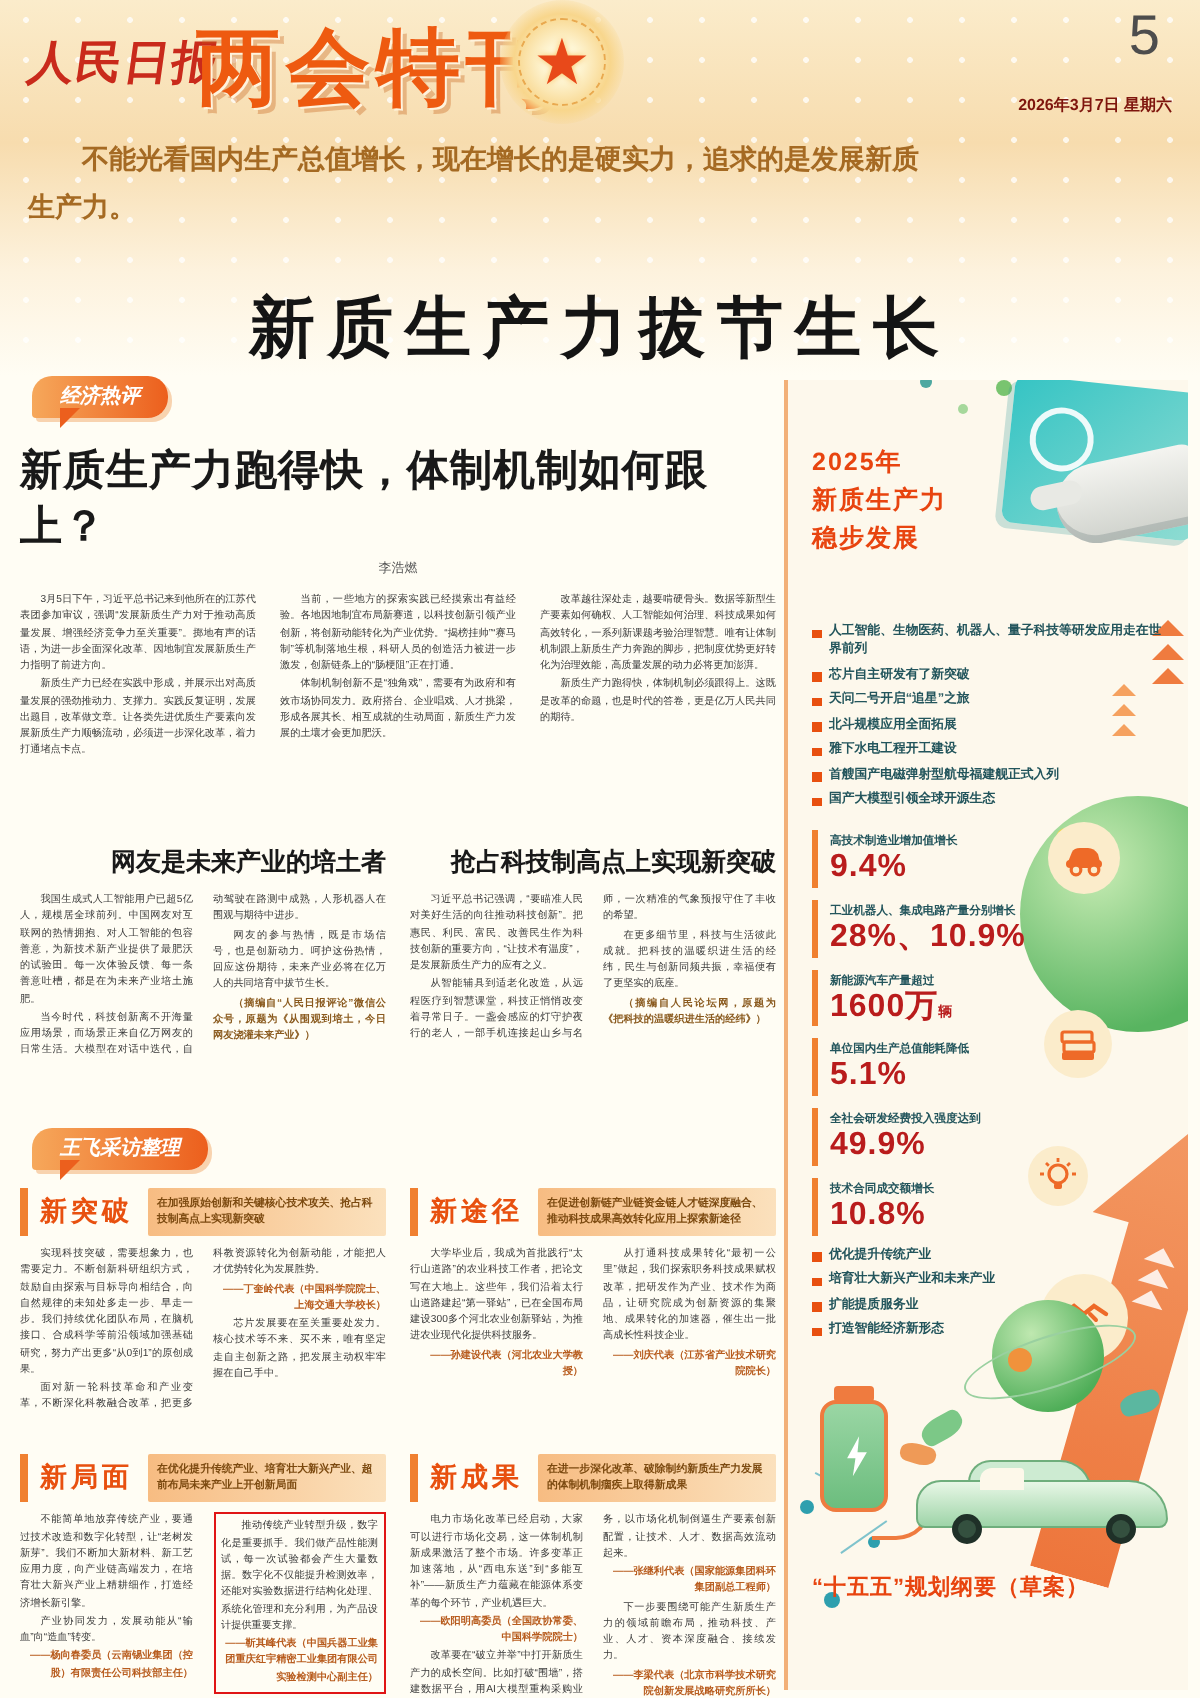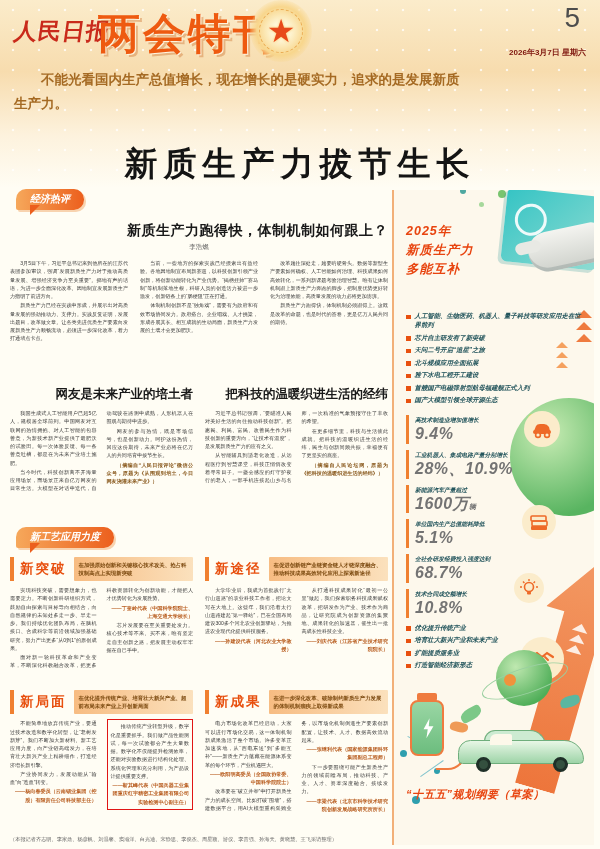--- a/index.html
+++ b/index.html
@@ -33,21 +33,21 @@
   .headline { position:absolute; top:142px; left:0; width:600px; text-align:center;
     font-size:33px; font-weight:900; color:#141414; letter-spacing:6px; }
 
   
   .leftcol { position:absolute; left:10px; top:188px; width:378px; }
   .badge { display:inline-block; position:relative; background:linear-gradient(90deg,#f6a85b,#ec5f1d);
     color:#fff; font-size:10px; font-weight:bold; font-style:italic; padding:3px 14px 4px;
     border-radius:10px 10px 10px 2px; box-shadow:2px 2px 0 rgba(240,160,90,.45); margin-left:6px;}
   .badge::after { content:""; position:absolute; left:14px; bottom:-5px; border:5px solid transparent;
     border-top-color:#ec5f1d; border-left-color:#ec5f1d; }
-  .art-title { text-align:right; font-size:14px; font-weight:900; color:#191919; margin:12px 0 3px; letter-spacing:.5px;}
+  .art-title { text-align:left; font-size:21px; font-weight:900; color:#191919; margin:12px 0 3px; letter-spacing:.5px;}
   .byline { text-align:center; font-size:6.5px; color:#555; margin-bottom:7px; }
   .cols { text-align:justify; color:#3a3a3a; }
   .cols p { font-size:5.1px; line-height:1.62; text-indent:2em; margin-bottom:1px;}
   .cols p.q { color:#b85c1e; font-weight:bold; text-indent:0; text-align:right; }
   .cols p.src { color:#8a5a1e; font-weight:bold; }
   .c3 { column-count:3; column-gap:12px; min-height:118px;}
   .c2 { column-count:2; column-gap:10px; }
   .subrow { display:flex; gap:12px; margin-top:9px; }
   .half { flex:1; }
   .half h3 { text-align:right; font-size:12.5px; font-weight:900; color:#191919; margin-bottom:6px;}
@@ -60,32 +60,32 @@
   .blk-sub { flex:1; background:linear-gradient(90deg,#f7bc82,#fbe1bd); color:#7c4a10; font-size:5.4px;
     font-weight:bold; line-height:1.5; padding:4px 5px; align-self:center; border-radius:1px;}
   .blk .c2 { min-height:96px; }
   .blk.tall .c2 { min-height:112px; }
   .red-box { border:1.6px solid #e01515; padding:2px 3px; margin:2px 0; break-inside:avoid; }
   .reporter { font-size:5.2px; color:#6a6a6a; margin-top:5px; }
 
   
   .sidebar { position:absolute; left:392px; top:190px; width:202px; height:655px;
     background:#fdf8ec; border-left:2px solid #f2b078; overflow:hidden; }
-  .sb-inner { position:relative; height:100%; padding:10px 8px 6px 12px;font-style:italic; }
+  .sb-inner { position:relative; height:100%; padding:10px 8px 6px 12px; }
   .sb-title { position:relative; z-index:2; margin-top:22px; width:100px;
     font-size:12.5px; font-weight:900; color:#e8440f; line-height:1.5; letter-spacing:1px;}
   .sb-h2 { position:relative; z-index:2; font-size:11px; font-weight:900; color:#e8440f; line-height:1.55; letter-spacing:.5px; margin:10px 0 5px;}
   .blts { list-style:none; position:relative; z-index:2; }
   .blt { display:flex; margin:3.5px 0; }
   .sq { flex:0 0 4.5px; width:4.5px; height:4.5px; background:#e8500f; margin:2.5px 4px 0 0; }
   .blt-t { font-size:6.4px; font-weight:bold; color:#23555c; line-height:1.4; }
   .stats { position:relative; z-index:2; margin-top:10px; }
   .stat { border-left:3px solid #f08030; padding:1px 0 1px 6px; margin:6px 0; }
   .stat-l { font-size:5.8px; font-weight:bold; color:#23555c; margin-bottom:1px;}
-  .stat-v { font-size:16px; font-weight:bold; color:#737373; line-height:1.05; letter-spacing:.5px;}
+  .stat-v { font-size:16px; font-weight:bold; color:#b91c1c; line-height:1.05; letter-spacing:.5px;}
   .stat-v .unit { font-size:7px; }
 
   
   .deco { position:absolute; z-index:1; }
   .robot-panel { top:2px; right:-6px; width:96px; height:74px; border-radius:6px; transform:rotate(6deg);
     background:linear-gradient(135deg,#35c4c4,#8fdcd2); box-shadow:-3px 3px 0 rgba(53,150,150,.25);}
   .robot-panel::before { content:""; position:absolute; left:10px; top:14px; width:26px; height:26px;
     border-radius:50%; border:3px solid #fff; opacity:.9;}
   .robot-hand { top:38px; right:-8px; width:74px; height:40px; background:linear-gradient(180deg,#f4f4f0,#cfd2cc);
     border-radius:20px 8px 8px 20px; transform:rotate(-12deg); box-shadow:inset 0 -4px 0 rgba(90,110,110,.25);}
@@ -187,31 +187,31 @@
       <div class="half">
         <h3>网友是未来产业的培土者</h3>
         <div class="cols c2">
             <p>我国生成式人工智能用户已超5亿人，规模居全球前列。中国网友对互联网的热情拥抱、对人工智能的包容善意，为新技术新产业提供了最肥沃的试验田。每一次体验反馈、每一条善意吐槽，都是在为未来产业培土施肥。</p>
             <p>当今时代，科技创新离不开海量应用场景，而场景正来自亿万网友的日常生活。大模型在对话中迭代，自动驾驶在路测中成熟，人形机器人在围观与期待中进步。</p>
             <p>网友的参与热情，既是市场信号，也是创新动力。呵护这份热情，回应这份期待，未来产业必将在亿万人的共同培育中拔节生长。</p>
             <p class="src">（摘编自“人民日报评论”微信公众号，原题为《从围观到培土，今日网友浇灌未来产业》）</p>
           </div>
       </div>
       <div class="half">
-        <h3>把科技的温暖织进生活的经纬</h3>
+        <h3>抢占科技制高点上实现新突破</h3>
         <div class="cols c2">
             <p>习近平总书记强调，“要瞄准人民对美好生活的向往推动科技创新”。把惠民、利民、富民、改善民生作为科技创新的重要方向，“让技术有温度”，是发展新质生产力的应有之义。</p>
             <p>从智能辅具到适老化改造，从远程医疗到智慧课堂，科技正悄悄改变着寻常日子。一盏会感应的灯守护夜行的老人，一部手机连接起山乡与名师，一次精准的气象预报守住了丰收的希望。</p>
             <p>在更多细节里，科技与生活彼此成就。把科技的温暖织进生活的经纬，民生与创新同频共振，幸福便有了更坚实的底座。</p>
             <p class="src">（摘编自人民论坛网，原题为《把科技的温暖织进生活的经纬》）</p>
           </div>
       </div>
     </div>
 
-    <span class="badge badge2">新工艺应用力度</span>
+    <span class="badge badge2">王飞采访整理</span>
 
     <div class="hotgrid">
       <div class="blk">
         <div class="blk-head">
           <span class="blk-label">新突破</span>
           <span class="blk-sub">在加强原始创新和关键核心技术攻关、抢占科技制高点上实现新突破</span>
         </div>
         <div class="cols c2">
             <p>实现科技突破，需要想象力，也需要定力。不断创新科研组织方式，鼓励自由探索与目标导向相结合，向自然规律的未知处多走一步、早走一步。我们持续优化团队布局，在脑机接口、合成科学等前沿领域加强基础研究，努力产出更多“从0到1”的原创成果。</p>
             <p>面对新一轮科技革命和产业变革，不断深化科教融合改革，把更多科教资源转化为创新动能，才能把人才优势转化为发展胜势。</p>
@@ -298,21 +298,21 @@
           <span class="nd nd2"></span>
           <span class="nd nd3"></span>
           <span class="nd nd4"></span>
         <span class="nline nl1"></span>
           <span class="nline nl2"></span>
       </div>
 
       <div class="sb-title">
         <div>2025年</div>
         <div>新质生产力</div>
-        <div>多能互补</div>
+        <div>稳步发展</div>
       </div>
 
       <ul class="blts" style="margin-top:34px">
 
           <li class="blt">
             <span class="sq"></span>
             <span class="blt-t">人工智能、生物医药、机器人、量子科技等研发应用走在世界前列</span>
           </li>
 
           <li class="blt">
@@ -373,21 +373,21 @@
             <div class="stat">
               <div class="stat-l">单位国内生产总值能耗降低</div>
               <div class="stat-v">
                 <span>5.1%</span>
               </div>
             </div>
 
             <div class="stat">
               <div class="stat-l">全社会研发经费投入强度达到</div>
               <div class="stat-v">
-                <span>68.7%</span>
+                <span>49.9%</span>
               </div>
             </div>
 
             <div class="stat">
               <div class="stat-l">技术合同成交额增长</div>
               <div class="stat-v">
                 <span>10.8%</span>
               </div>
             </div>
           </div>

